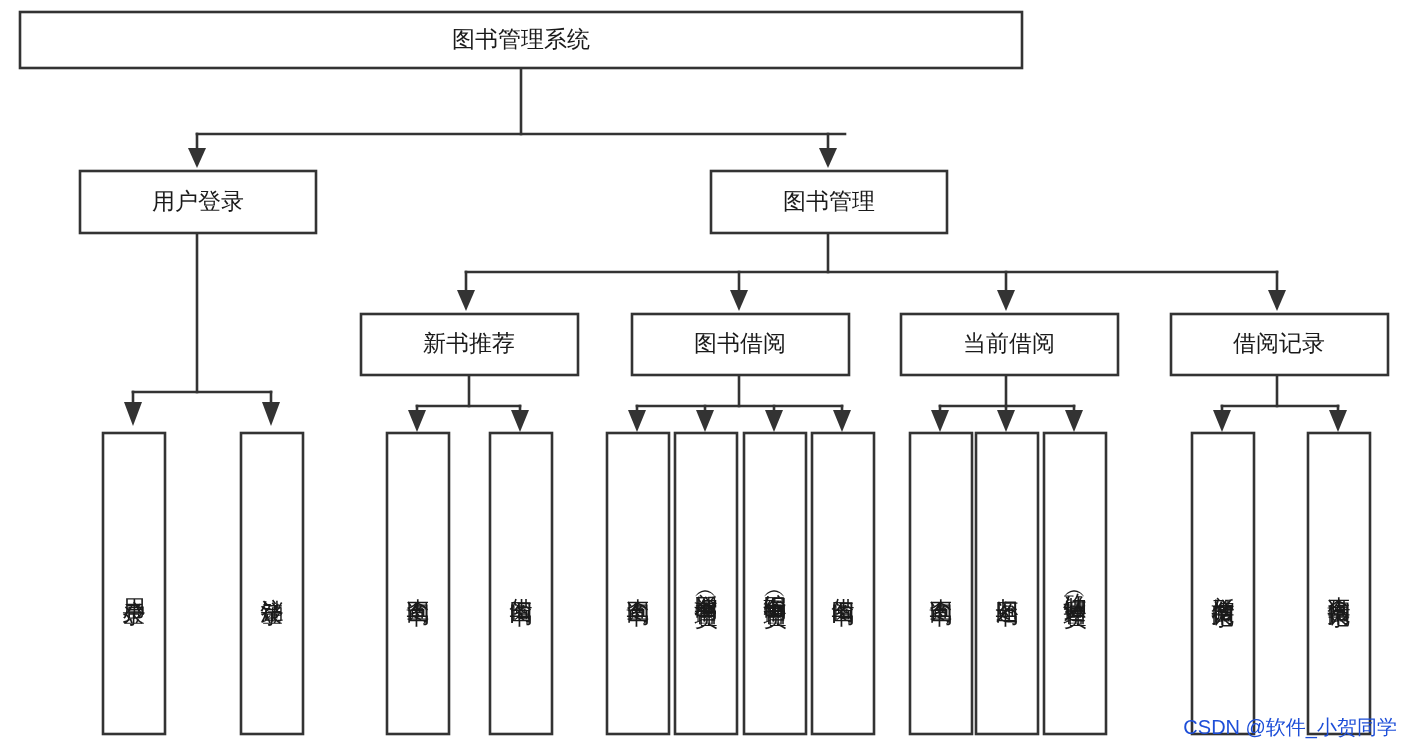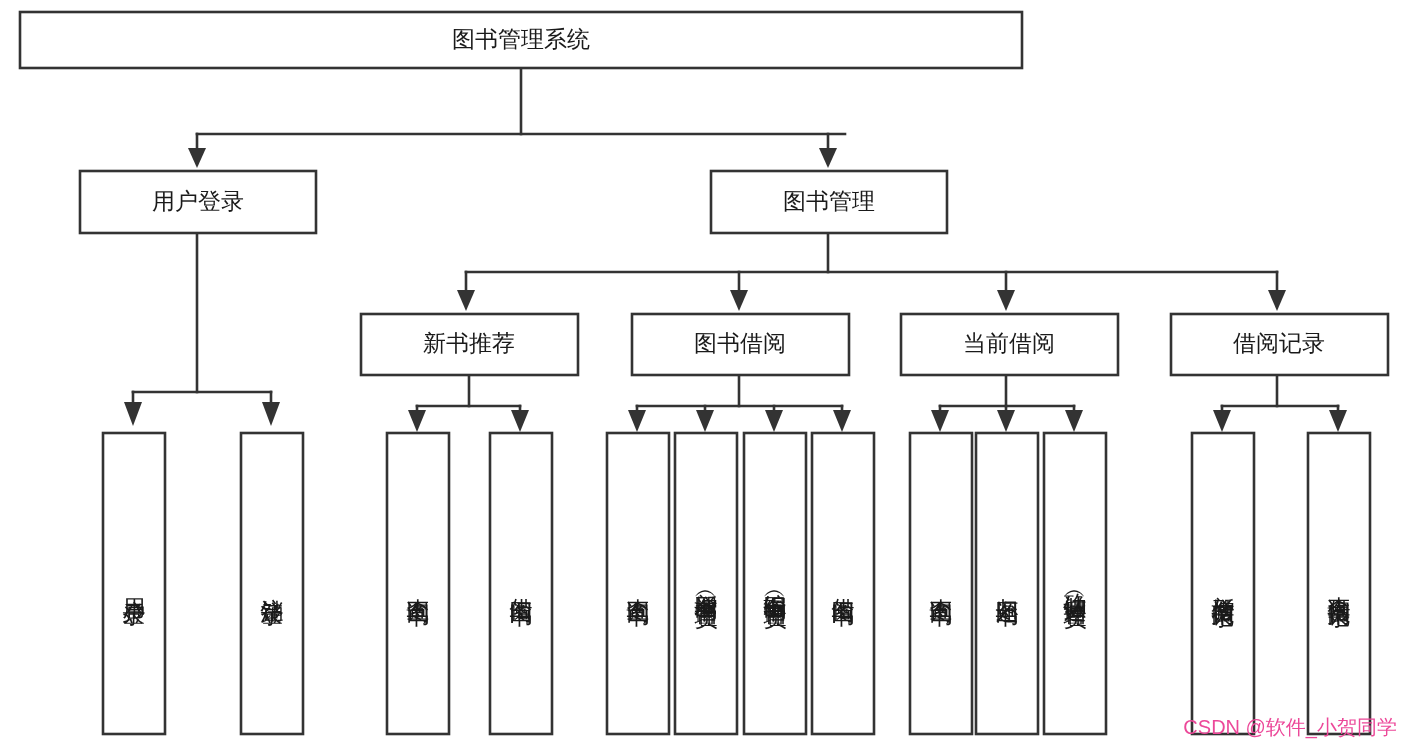--- a/index.html
+++ b/index.html
@@ -63,21 +63,21 @@
     text-align: center;
     white-space: nowrap;
     pointer-events: none;
   }
   .watermark {
     position: absolute;
     right: 8px;
     bottom: 6px;
     font-family: "Liberation Sans", "DejaVu Sans", sans-serif;
     font-size: 20px;
-    color: #ec4899;
+    color: #1d4ed8;
     white-space: nowrap;
     user-select: none;
   }
 </style>
 </head>
 <body>
 
 <div id="diagram-root">
 
   <svg class="diagram-canvas" viewBox="0 0 1405 747" xmlns="http://www.w3.org/2000/svg">

